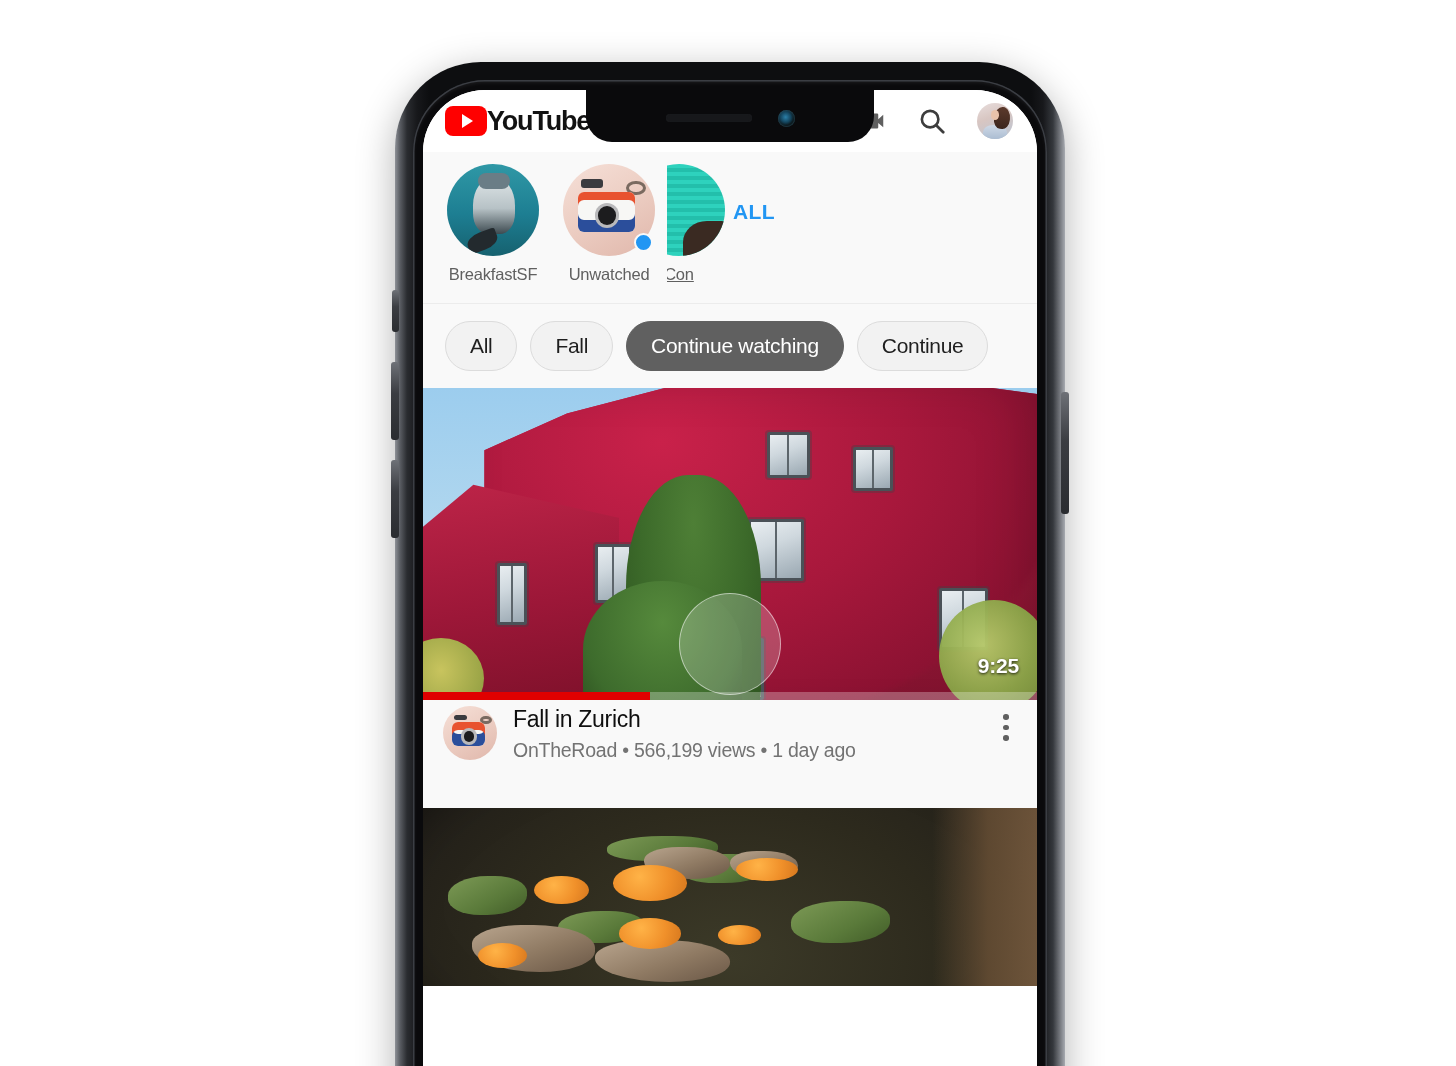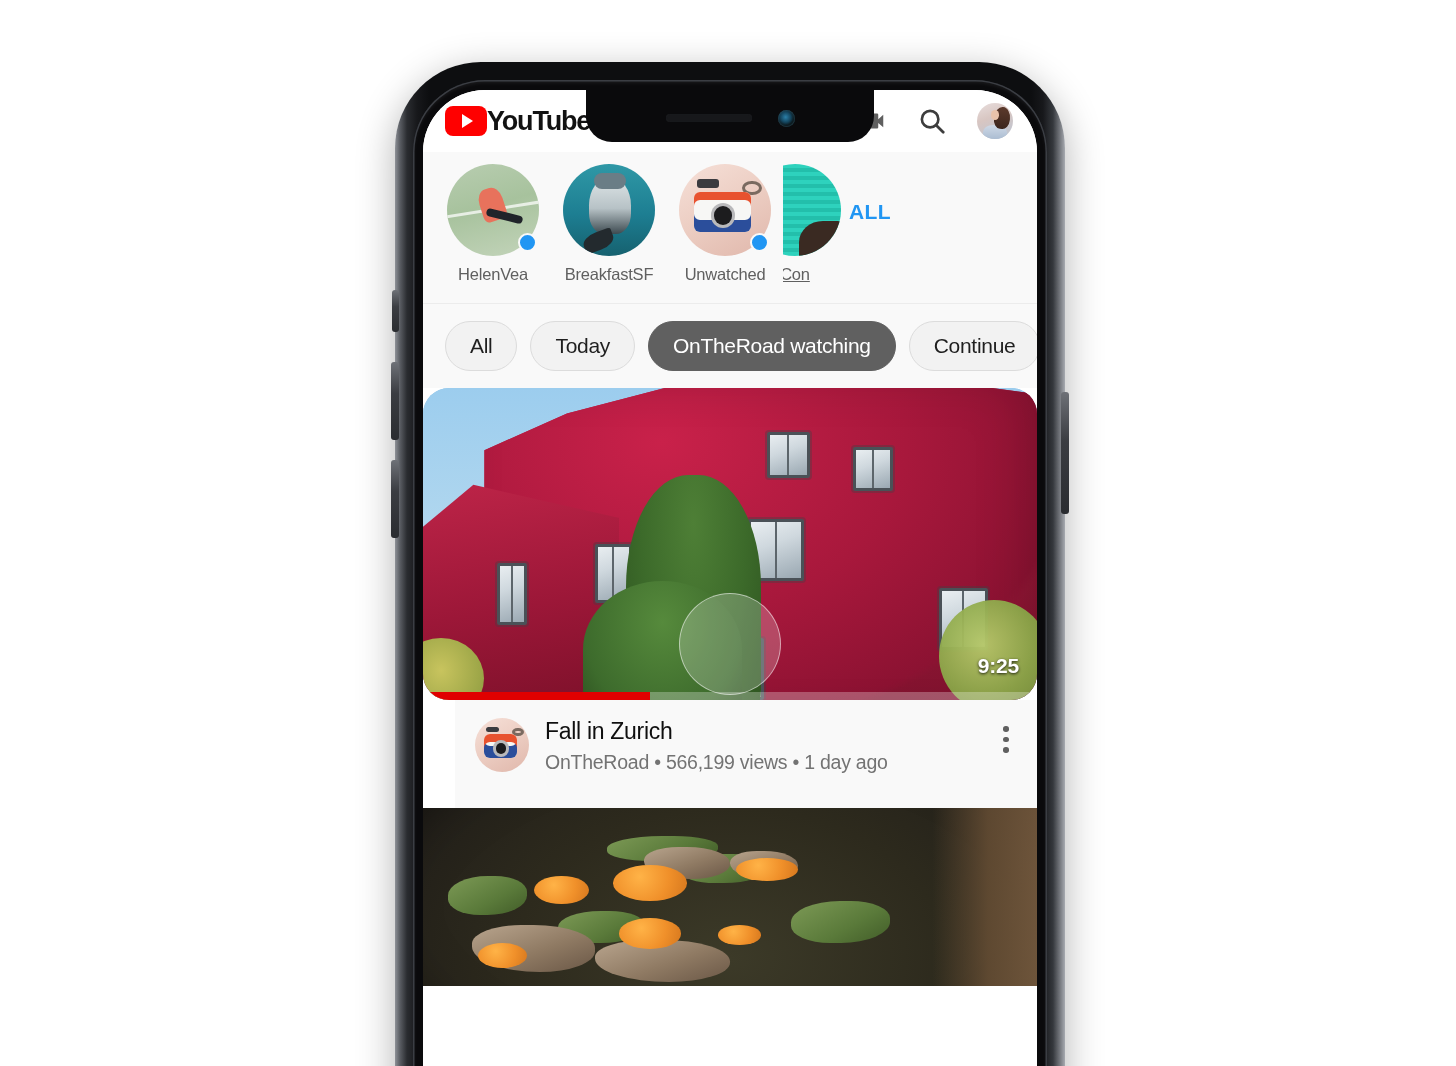--- a/index.html
+++ b/index.html
@@ -329,21 +329,20 @@
     color: #ffffff;
   }
 
   
   #video-thumb {
     position: relative;
     width: 100%;
     height: 312px;
     overflow: hidden;
     background: #8fc2e8;
-    border-radius: 26px;
   }
   
   #sky {
     position:absolute; inset:0;
     background: linear-gradient(180deg,#9ccdee 0%,#b5d9ef 55%,#cfe4ee 100%);
   }
   
   #house-main {
     position:absolute; left:10%; top:-6%;
     width: 96%; height: 118%;
@@ -422,24 +421,23 @@
     background: rgba(255,255,255,0.28);
   }
   #progress-fill {
     height: 100%; background: #E00000;
   }
 
   
   #video-info {
     background: #F9F9F9;
     display: flex; align-items: flex-start;
-    padding: 16px 18px 18px 20px;
+    padding: 4px 18px 18px 20px;
     gap: 16px;
     height: 108px;
-    margin-left: 32px;
   }
   #ch-avatar {
     width: 54px; height: 54px; border-radius: 50%;
     overflow: hidden; flex: none; position: relative;
     margin-top: 2px;
   }
   #video-text { flex: 1; min-width: 0; padding-top: 1px; }
   #video-title {
     font-size: 23px; color: #0f0f0f;
     letter-spacing: -0.3px; line-height: 1.25;
@@ -540,31 +538,20 @@
         <div id="hdr-avatar">
           <div class="body"></div>
           <div class="hair"></div>
           <div class="face"></div>
         </div>
       </div>
     </div>
 
     <div id="stories">
 
-      <div class="story">
-        <div class="story-av-wrap">
-          <div class="story-av art-grass">
-            <span class="line"></span>
-              <span class="fig"></span>
-              <span class="leg"></span>
-          </div>
-          <div class="story-badge"></div>
-        </div>
-        <div class="story-label">HelenVea</div>
-      </div>
 
 
       <div class="story">
         <div class="story-av-wrap">
           <div class="story-av art-dive">
             <span class="diver"></span>
               <span class="mask"></span>
               <span class="fin"></span>
           </div>
         </div>
@@ -591,22 +578,22 @@
           </div>
         </div>
         <div class="story-label">Con</div>
       </div>
 
       <div id="story-all-btn">ALL</div>
     </div>
 
     <div id="chips">
       <div class="chip">All</div>
-      <div class="chip">Today</div>
-      <div class="chip active">OnTheRoad watching</div>
+      <div class="chip">Fall</div>
+      <div class="chip active">Continue watching</div>
       <div class="chip">Continue</div>
     </div>
 
     <div id="video-thumb">
       <div id="sky"></div>
       <div id="house-main"></div>
       <div id="house-left"></div>
 
       <div class="win" style="left:56%; top:14%;  width:7%;  height:15%;"></div>
       <div class="win" style="left:70%; top:19%;  width:6.5%;height:14%;"></div>

